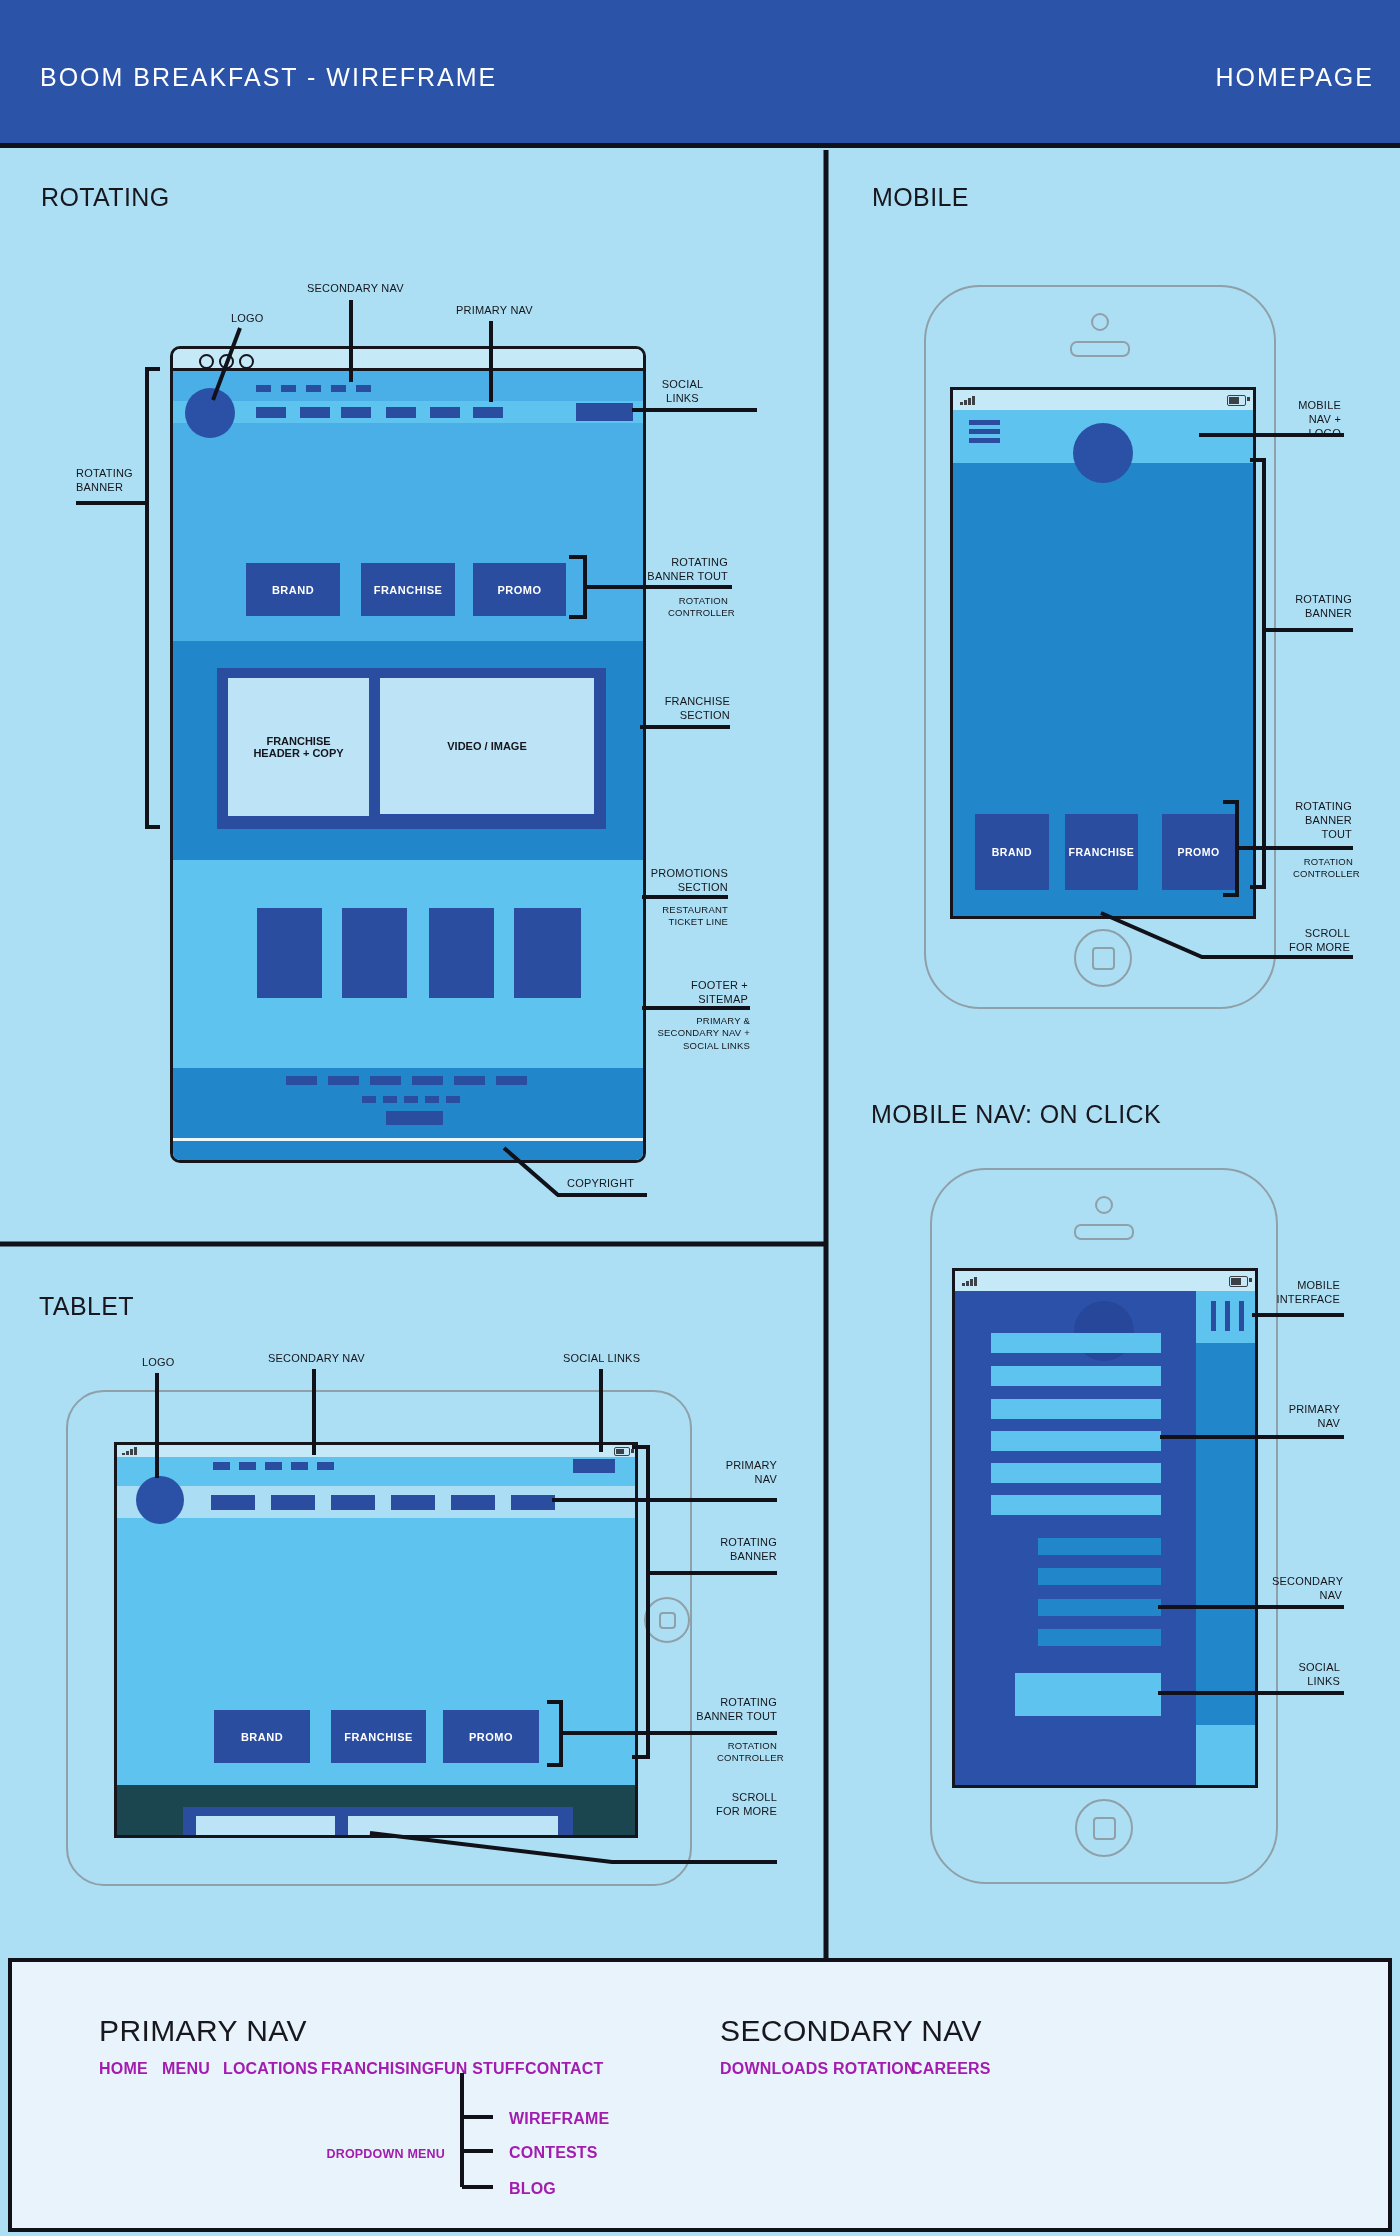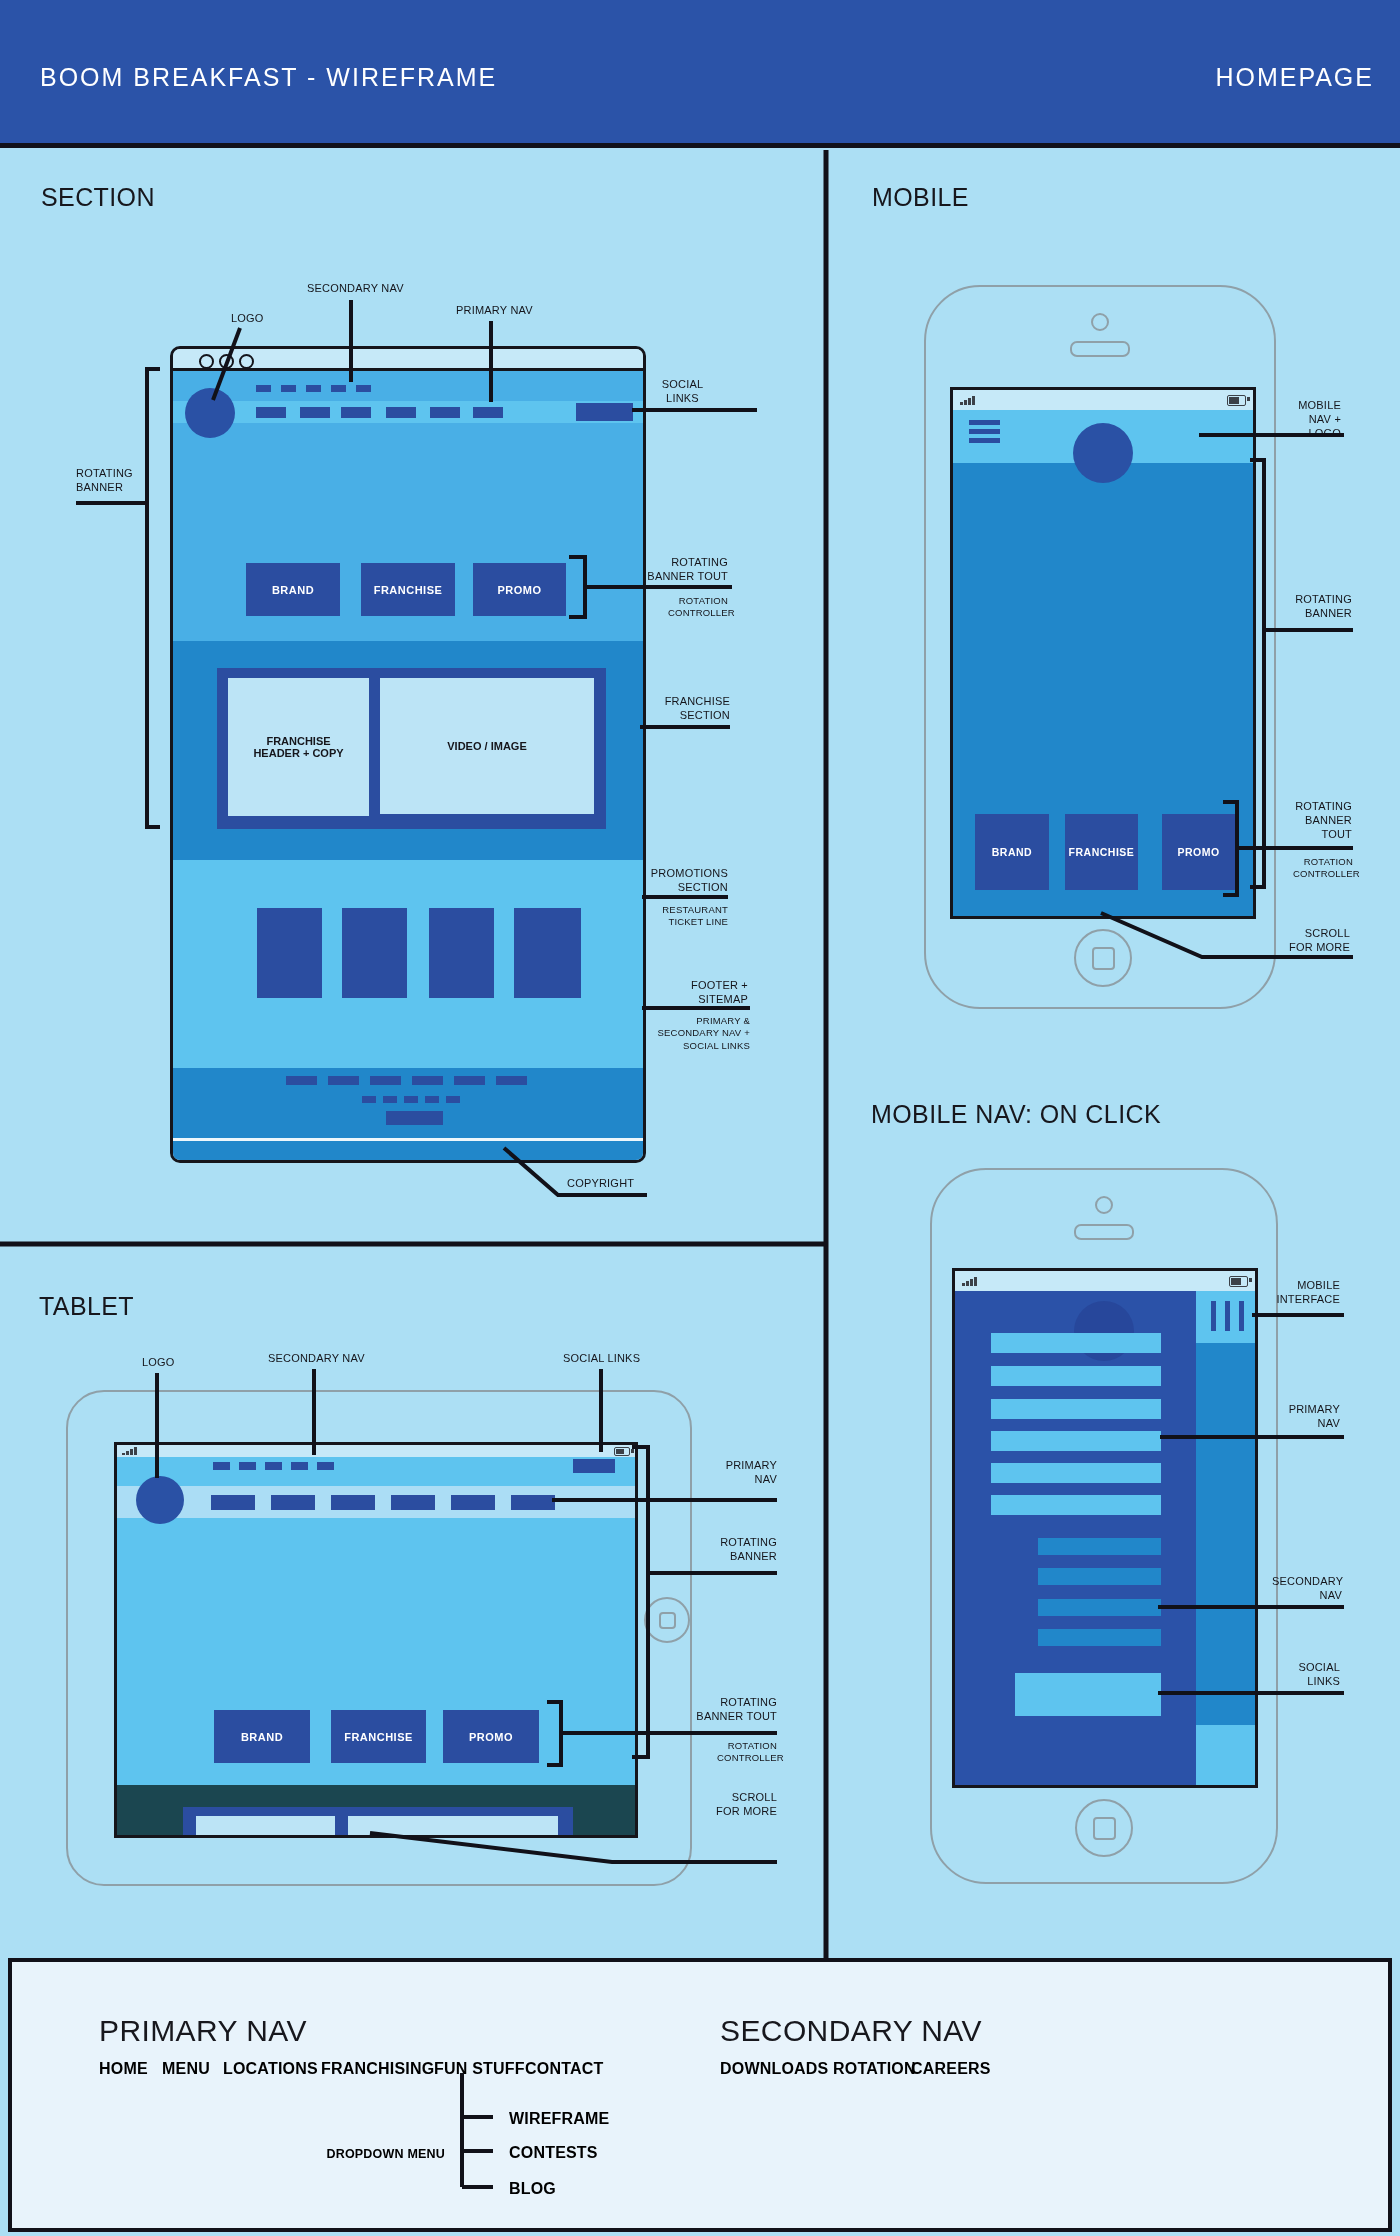--- a/index.html
+++ b/index.html
@@ -27,35 +27,35 @@
   .sig{display:flex;align-items:flex-end;gap:1.5px}
   .sig i{display:block;width:2.5px;background:#3c4148}
   .batt{width:17px;height:9px;border:1.5px solid #3c4148;border-radius:2px;position:relative}
   .batt:after{content:"";position:absolute;right:-4.5px;top:1.5px;width:2.5px;height:4px;background:#3c4148}
   .batt i{position:absolute;left:1px;top:1px;bottom:1px;width:10px;background:#3c4148;display:block}
   #topbar{position:absolute;left:0;top:0;width:100%;height:148px;background:var(--posterbar);border-bottom:5px solid var(--line);box-sizing:border-box;color:#fff}
   #win{position:absolute;left:170px;top:346px;width:470px;height:811px;border:3px solid #15151b;border-radius:10px;background:var(--titlebar);overflow:hidden}
   .winband{position:absolute;left:0;right:0}
   .wc{width:11px;height:11px;border:2.5px solid #15151b;border-radius:50%;display:inline-block;margin-right:5px}
   #panel{position:absolute;left:8px;top:1958px;width:1384px;height:274px;background:var(--panel);border:4px solid var(--line);box-sizing:border-box}
-  .pnitem{position:absolute;font-size:16px;font-weight:700;letter-spacing:.2px;color:#000000;white-space:nowrap}
+  .pnitem{position:absolute;font-size:16px;font-weight:700;letter-spacing:.2px;color:#a21caf;white-space:nowrap}
   .pntitle{position:absolute;font-size:30px;letter-spacing:.4px;color:#17171d;white-space:nowrap}
   svg.lines{position:absolute;left:0;top:0;pointer-events:none}
 </style>
 </head>
 <body>
 
 <div id="poster">
 
   <div id="topbar">
     <div class="abs" style="left:40px;top:63px;font-size:25px;letter-spacing:2px">BOOM BREAKFAST  -  WIREFRAME</div>
     <div class="abs" style="right:26px;top:63px;font-size:25px;letter-spacing:2px">HOMEPAGE</div>
   </div>
 
-  <div class="H" style="left:41px;top:183px">SECTION</div>
+  <div class="H" style="left:41px;top:183px">ROTATING</div>
   <div class="H" style="left:872px;top:183px">MOBILE</div>
   <div class="H" style="left:39px;top:1292px">TABLET</div>
   <div class="H" style="left:871px;top:1100px">MOBILE NAV:  ON CLICK</div>
 
   <div id="win">
     <div class="winband" style="top:0;height:22px;background:var(--titlebar);border-bottom:3px solid #15151b;padding:5px 0 0 26px;box-sizing:border-box">
       <span class="wc"></span><span class="wc"></span><span class="wc"></span>
     </div>
     <div class="winband" style="top:22px;height:30px;background:var(--band)"></div>
     <div class="winband" style="top:52px;height:22px;background:var(--stripe)"></div>

